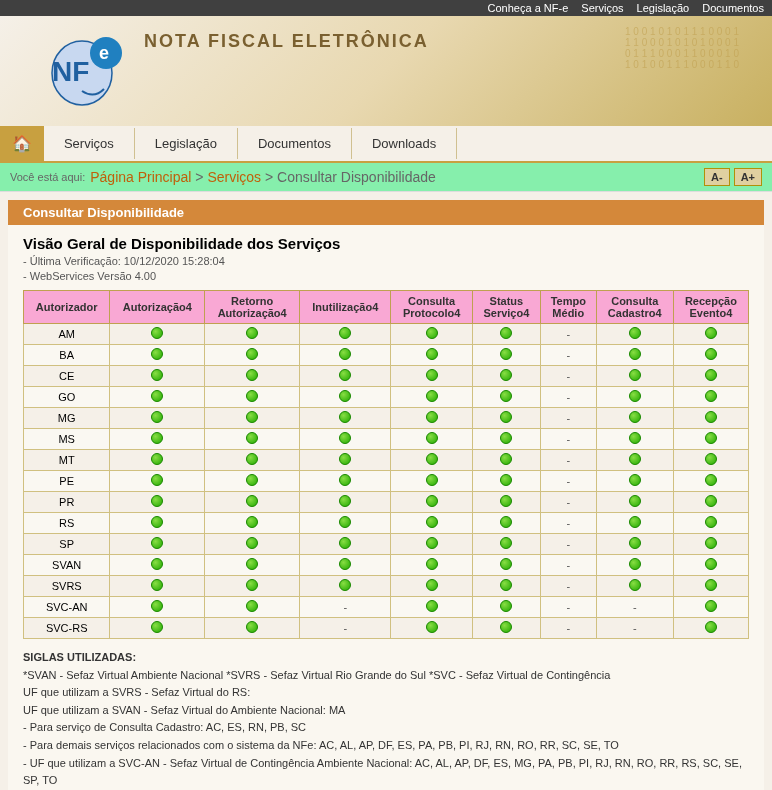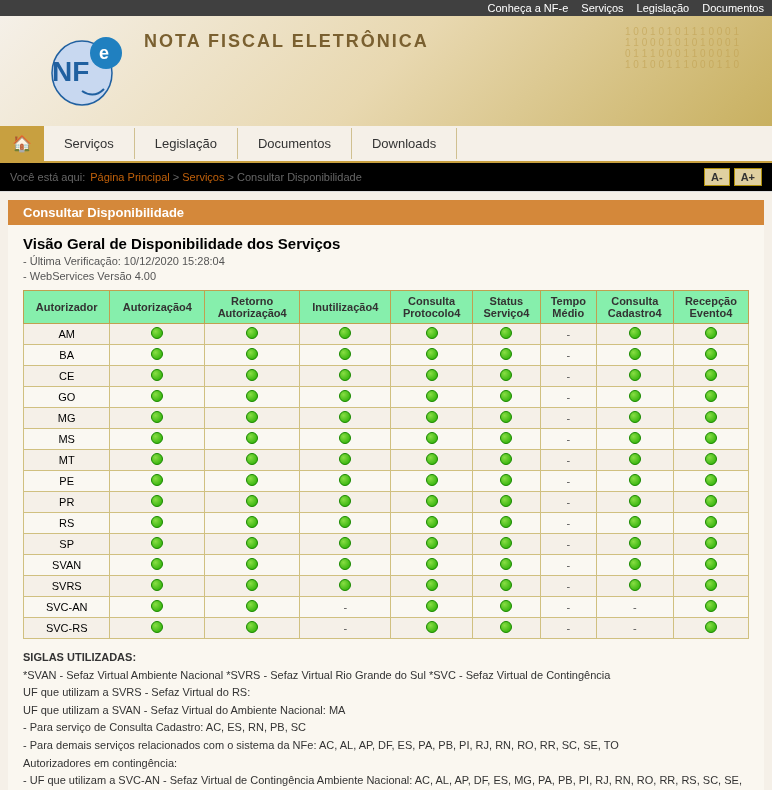--- a/index.html
+++ b/index.html
@@ -69,34 +69,34 @@
     .nav-item {
       padding: 8px 20px;
       border-right: 1px solid #d0c090;
       cursor: pointer;
       font-size: 13px;
       color: #333;
     }
 
     
     .breadcrumb-bar {
-      background: #000000;
+      background: #86efac;
       padding: 5px 10px;
       border-bottom: 1px solid #ddd;
       display: flex;
       align-items: center;
       justify-content: space-between;
     }
     .breadcrumb-label {
       font-size: 11px;
       color: #666;
       margin-right: 5px;
     }
     .breadcrumb-path {
-      font-size: 11px;
+      font-size: 14px;
     }
     .breadcrumb-path a { color: #c0600a; text-decoration: none; }
     .breadcrumb-path span { color: #666; }
     .font-controls { display: flex; gap: 4px; }
     .font-btn {
       background: #e0d0a0;
       border: 1px solid #b0900a;
       padding: 2px 6px;
       cursor: pointer;
       font-size: 11px;
@@ -138,21 +138,21 @@
       margin-bottom: 8px;
     }
 
     
     .avail-table {
       width: 100%;
       border-collapse: collapse;
       font-size: 11px;
     }
     .avail-table th {
-      background: #86efac;
+      background: #f9a8d4;
       border: 1px solid #c0a050;
       padding: 4px 6px;
       text-align: center;
       color: #333;
       font-weight: bold;
       font-size: 11px;
     }
     .avail-table td {
       border: 1px solid #d0c080;
       padding: 3px 6px;
@@ -436,18 +436,17 @@
       </tbody>
   </table>
 
   <div class="legends">
     <div><span class="bold">SIGLAS UTILIZADAS:</span></div>
     <div>*SVAN - Sefaz Virtual Ambiente Nacional *SVRS - Sefaz Virtual Rio Grande do Sul *SVC - Sefaz Virtual de Contingência</div>
     <div>UF que utilizam a SVRS - Sefaz Virtual do RS:</div>
     <div>UF que utilizam a SVAN - Sefaz Virtual do Ambiente Nacional: MA</div>
     <div>- Para serviço de Consulta Cadastro: AC, ES, RN, PB, SC</div>
     <div>- Para demais serviços relacionados com o sistema da NFe: AC, AL, AP, DF, ES, PA, PB, PI, RJ, RN, RO, RR, SC, SE, TO</div>
-    <div>Autorizadores em contingência:</div>
     <div>- UF que utilizam a SVC-AN - Sefaz Virtual de Contingência Ambiente Nacional: AC, AL, AP, DF, ES, MG, PA, PB, PI, RJ, RN, RO, RR, RS, SC, SE, SP, TO</div>
 
   </div>
 
 </div>
 
 </body></html>

